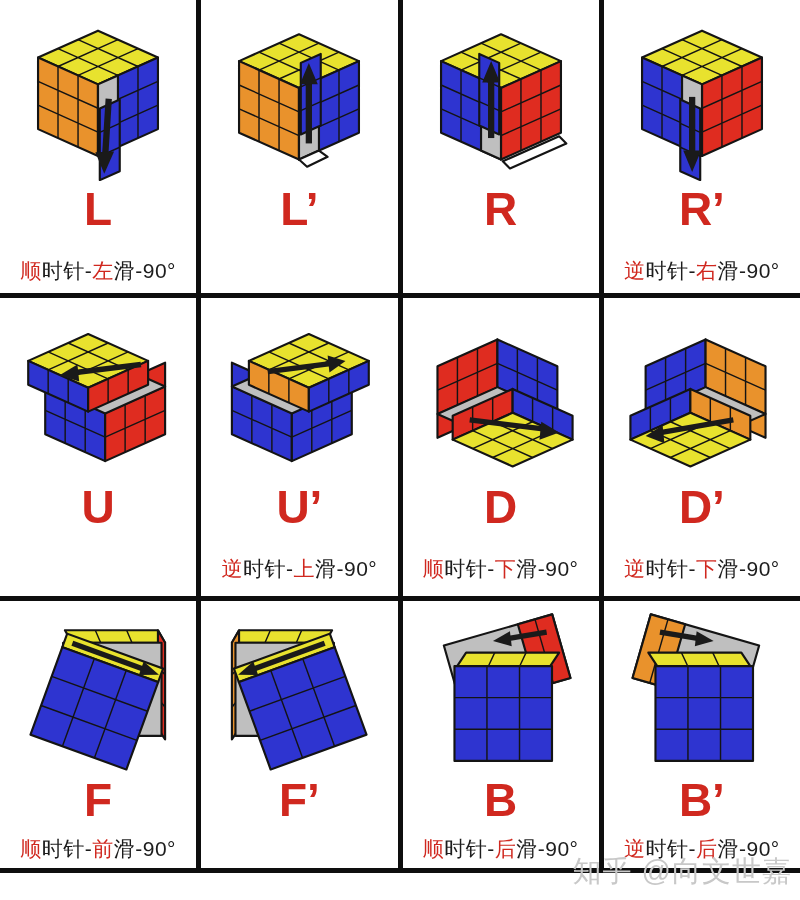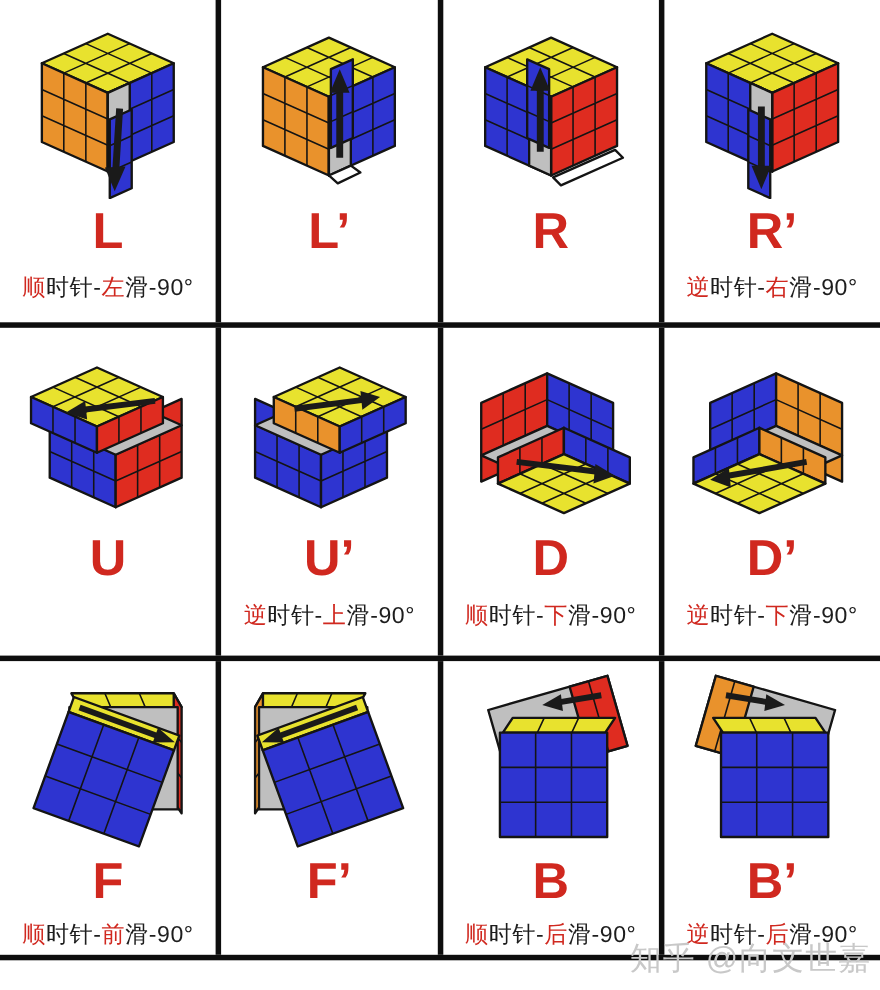--- a/index.html
+++ b/index.html
@@ -6,21 +6,21 @@
   #page{position:relative;width:800px;height:900px;background:#ffffff;overflow:hidden;
         font-family:"Liberation Sans","DejaVu Sans",sans-serif;}
   .row{display:flex;border-bottom:5px solid #0e0e0e;box-sizing:border-box;}
   .row1{height:298px;} .row2{height:303px;} .row3{height:272px;}
   .cell{flex:1 1 0;display:flex;flex-direction:column;align-items:center;padding-top:8px;box-sizing:border-box;min-width:0;}
   .cell:not(:last-child){border-right:5px solid #0e0e0e;}
   .cube{height:176px;display:flex;align-items:center;justify-content:center;}
   .row3 .cube{height:166px;}
   .cube svg{width:170px;height:170px;}
   .letter{font-size:46px;font-weight:bold;color:#d0281f;line-height:1;margin-top:2px;}
-  .caption{font-size:21px;color:#1d1d1d;margin-top:15px;white-space:nowrap;letter-spacing:.5px;}
+  .caption{font-size:21px;color:#1d1d1d;margin-top:25px;white-space:nowrap;letter-spacing:.5px;}
   .caption .red{color:#d0281f;}
   .row3 .caption{margin-top:12px;}
   
   .f{stroke:#141414;stroke-width:2.4;stroke-linejoin:round;}
   .fy{fill:#e8e22e;} .fb{fill:#2e34d0;} .fo{fill:#e9922c;} .fr{fill:#df2c20;}
   .fgr{fill:#bfbfbf;} .fw{fill:#ffffff;}
   .g{stroke:#141414;stroke-width:1.6;fill:none;}
   .ar{stroke:#1a1a1a;stroke-width:7;fill:none;}
   .ar2{stroke:#1a1a1a;stroke-width:6;fill:none;}
   .ah{fill:#1a1a1a;stroke:none;}

